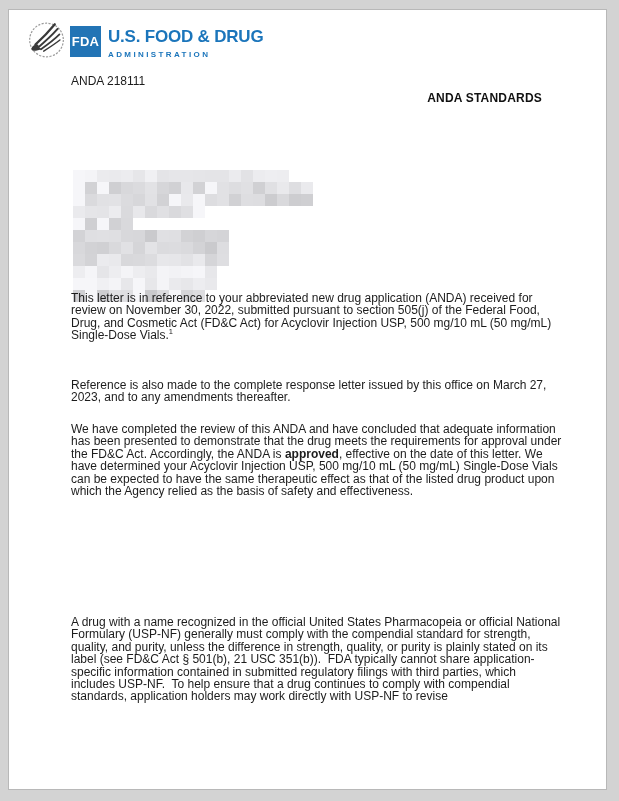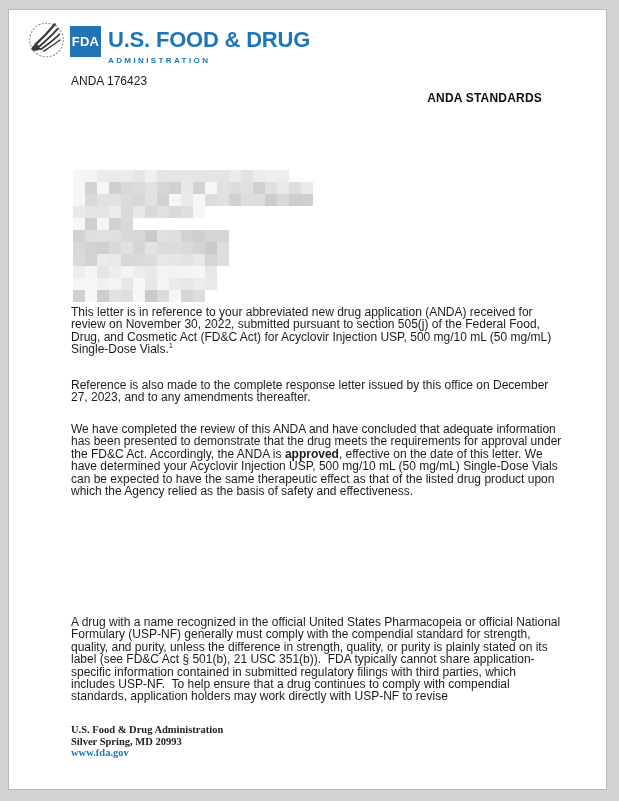--- a/index.html
+++ b/index.html
@@ -50,21 +50,21 @@
     align-items: center;
     justify-content: center;
   }
   .wordmark {
     position: absolute;
     left: 99px;
     top: 17px;
     color: #1b75bb;
   }
   .wordmark .line1 {
-    font-size: 22px;
+    font-size: 17px;
     font-weight: bold;
     letter-spacing: -0.2px;
     white-space: nowrap;
   }
   .wordmark .line2 {
     font-size: 8px;
     font-weight: bold;
     letter-spacing: 2.4px;
     margin-top: 3px;
     white-space: nowrap;
@@ -161,21 +161,21 @@
 
     <div class="fda-box">
       <span>FDA</span>
     </div>
 
     <div class="wordmark">
       <div class="line1">U.S. FOOD &amp; DRUG</div>
       <div class="line2">ADMINISTRATION</div>
     </div>
 
-    <div class="anda-number">ANDA 176423</div>
+    <div class="anda-number">ANDA 218111</div>
     <div class="approval-label">ANDA STANDARDS</div>
 
     <div class="redacted" id="redacted-block">
         <div class="mrow">
           <div class="mcell" style="background: rgb(246, 246, 249);"></div>
           <div class="mcell" style="background: rgb(244, 244, 247);"></div>
           <div class="mcell" style="background: rgb(235, 235, 238);"></div>
           <div class="mcell" style="background: rgb(234, 234, 237);"></div>
           <div class="mcell" style="background: rgb(236, 236, 239);"></div>
           <div class="mcell" style="background: rgb(230, 230, 233);"></div>
@@ -337,30 +337,25 @@
           <div class="mcell" style="background: rgb(223, 223, 226);"></div>
           <div class="mcell" style="background: rgb(246, 246, 249);"></div>
           <div class="mcell" style="background: rgb(202, 202, 205);"></div>
           <div class="mcell" style="background: rgb(219, 219, 222);"></div>
           <div class="mcell" style="background: rgb(246, 246, 249);"></div>
           <div class="mcell" style="background: rgb(214, 214, 217);"></div>
           <div class="mcell" style="background: rgb(221, 221, 224);"></div>
         </div>
       </div>
 
-    <div class="para" style="top:296px"><span>This letter is in reference to your abbreviated new drug application (ANDA) received for review on November 30, 2022, submitted pursuant to section 505(j) of the Federal Food, Drug, and Cosmetic Act (FD&amp;C Act) for Acyclovir Injection USP, 500 mg/10 mL (50 mg/mL) Single-Dose Vials.</span><sup>1</sup></div>
-
-    <div class="para" style="top:369px">Reference is also made to the complete response letter issued by this office on December 27, 2023, and to any amendments thereafter.</div>
+    <div class="para" style="top:282px"><span>This letter is in reference to your abbreviated new drug application (ANDA) received for review on November 30, 2022, submitted pursuant to section 505(j) of the Federal Food, Drug, and Cosmetic Act (FD&amp;C Act) for Acyclovir Injection USP, 500 mg/10 mL (50 mg/mL) Single-Dose Vials.</span><sup>1</sup></div>
+
+    <div class="para" style="top:369px">Reference is also made to the complete response letter issued by this office on March 27, 2023, and to any amendments thereafter.</div>
 
     <div class="para" style="top:413px"><span>We have completed the review of this ANDA and have concluded that adequate information has been presented to demonstrate that the drug meets the requirements for approval under the FD&amp;C Act. Accordingly, the ANDA is </span><span class="bold">approved</span><span>, effective on the date of this letter. We have determined your Acyclovir Injection USP, 500 mg/10 mL (50 mg/mL) Single-Dose Vials can be expected to have the same therapeutic effect as that of the listed drug product upon which the Agency relied as the basis of safety and effectiveness.</span></div>
 
 
 
     <div class="para" style="top:606px">A drug with a name recognized in the official United States Pharmacopeia or official National Formulary (USP-NF) generally must comply with the compendial standard for strength, quality, and purity, unless the difference in strength, quality, or purity is plainly stated on its label (see FD&amp;C Act § 501(b), 21 USC 351(b)).  FDA typically cannot share application-specific information contained in submitted regulatory filings with third parties, which includes USP-NF.  To help ensure that a drug continues to comply with compendial standards, application holders may work directly with USP-NF to revise</div>
 
-    <div class="page-footer">
-      <div>U.S. Food &amp; Drug Administration</div>
-      <div>Silver Spring, MD 20993</div>
-      <div><a class="fda-link">www.fda.gov</a></div>
-    </div>
 
   </div>
 </div>
 
 </body></html>

